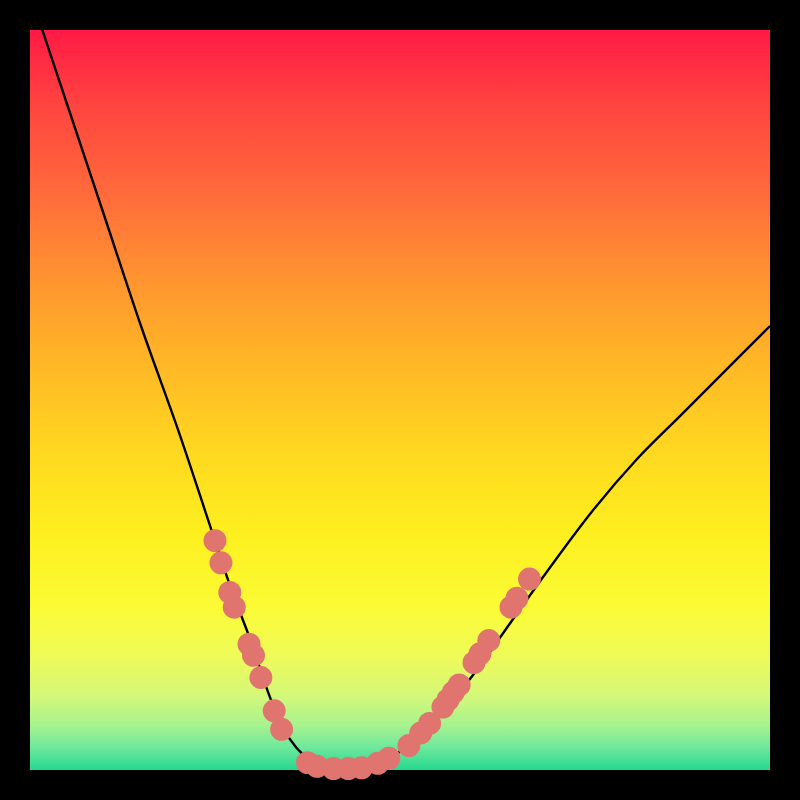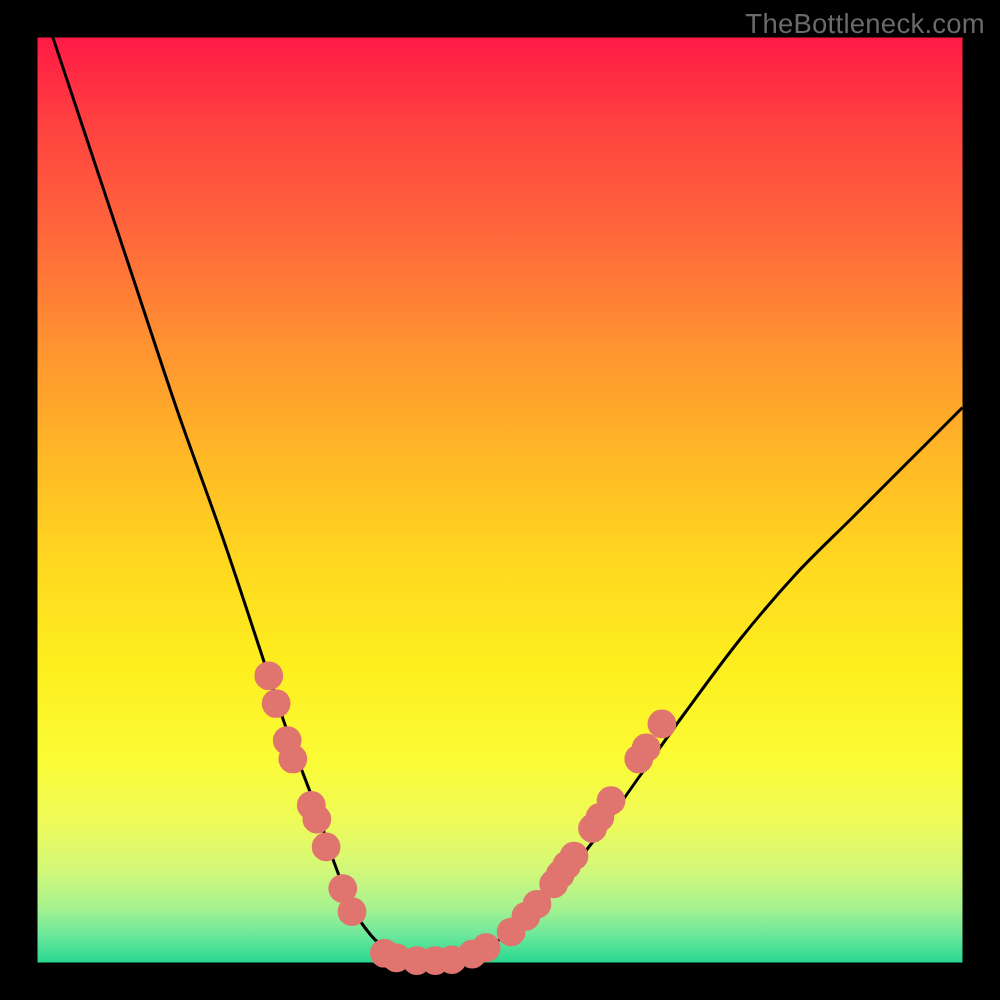--- a/index.html
+++ b/index.html
@@ -56,21 +56,20 @@
     top: 0;
     width: 740px;
     height: 740px;
     overflow: visible;
   }
 </style>
 </head>
 <body>
 
 <div class="outer">
-  <div class="watermark">TheBottleneck.com</div>
   <div class="plot">
     <svg class="curve" viewBox="0 0 740 740">
       <g id="curve-layer">
           <path d="M 0 -37 C 6.166666666666667 -18.5, 24.666666666666664 37, 37 74 C 49.333333333333336 111, 61.666666666666664 148, 74 185 C 86.33333333333333 222, 98.66666666666667 260.23333333333335, 111 296 C 123.33333333333333 331.76666666666665, 136.9 367.5333333333333, 148 399.59999999999997 C 159.1 431.66666666666663, 168.96666666666667 462.5, 177.6 488.4 C 186.23333333333332 514.3, 192.4 534.0333333333333, 199.8 555 C 207.20000000000002 575.9666666666667, 215.83333333333334 596.9333333333334, 222 614.2 C 228.16666666666666 631.4666666666667, 231.86666666666667 645.0333333333333, 236.8 658.6 C 241.73333333333335 672.1666666666667, 246.66666666666669 685.7333333333333, 251.60000000000002 695.6 C 256.53333333333336 705.4666666666667, 261.46666666666664 711.88, 266.4 717.8 C 271.3333333333333 723.7199999999999, 276.26666666666665 727.79, 281.2 731.12 C 286.1333333333333 734.45, 289.8333333333333 736.3, 296 737.78 C 302.1666666666667 739.26, 310.79999999999995 740.37, 318.2 740 C 325.6 739.63, 331.7666666666667 738.6433333333333, 340.40000000000003 735.56 C 349.03333333333336 732.4766666666666, 358.9 729.3933333333333, 370 721.5 C 381.1 713.6066666666667, 394.66666666666674 701.1500000000001, 407.00000000000006 688.2 C 419.33333333333337 675.25, 431.6666666666667 659.8333333333333, 444 643.8 C 456.3333333333333 627.7666666666667, 468.6666666666667 609.2666666666667, 481 592 C 493.3333333333333 574.7333333333333, 504.43333333333334 558.7, 518 540.2 C 531.5666666666666 521.7, 547.6 499.5, 562.4 481 C 577.1999999999999 462.5, 592 445.23333333333335, 606.8 429.2 C 621.5999999999999 413.16666666666663, 636.4000000000001 399.6, 651.2 384.8 C 666 370, 680.8 355.2, 695.5999999999999 340.4 C 710.3999999999999 325.59999999999997, 732.6 303.4, 740 296" fill="none" stroke="#000" stroke-width="2.4"></path>
         </g>
       <g id="marker-layer">
           <circle cx="185" cy="510.6" r="11.47" fill="#e0746e"></circle>
           <circle cx="190.92000000000002" cy="532.8" r="11.47" fill="#e0746e"></circle>
           <circle cx="199.8" cy="562.4" r="11.47" fill="#e0746e"></circle>
           <circle cx="204.24" cy="577.2" r="11.47" fill="#e0746e"></circle>

